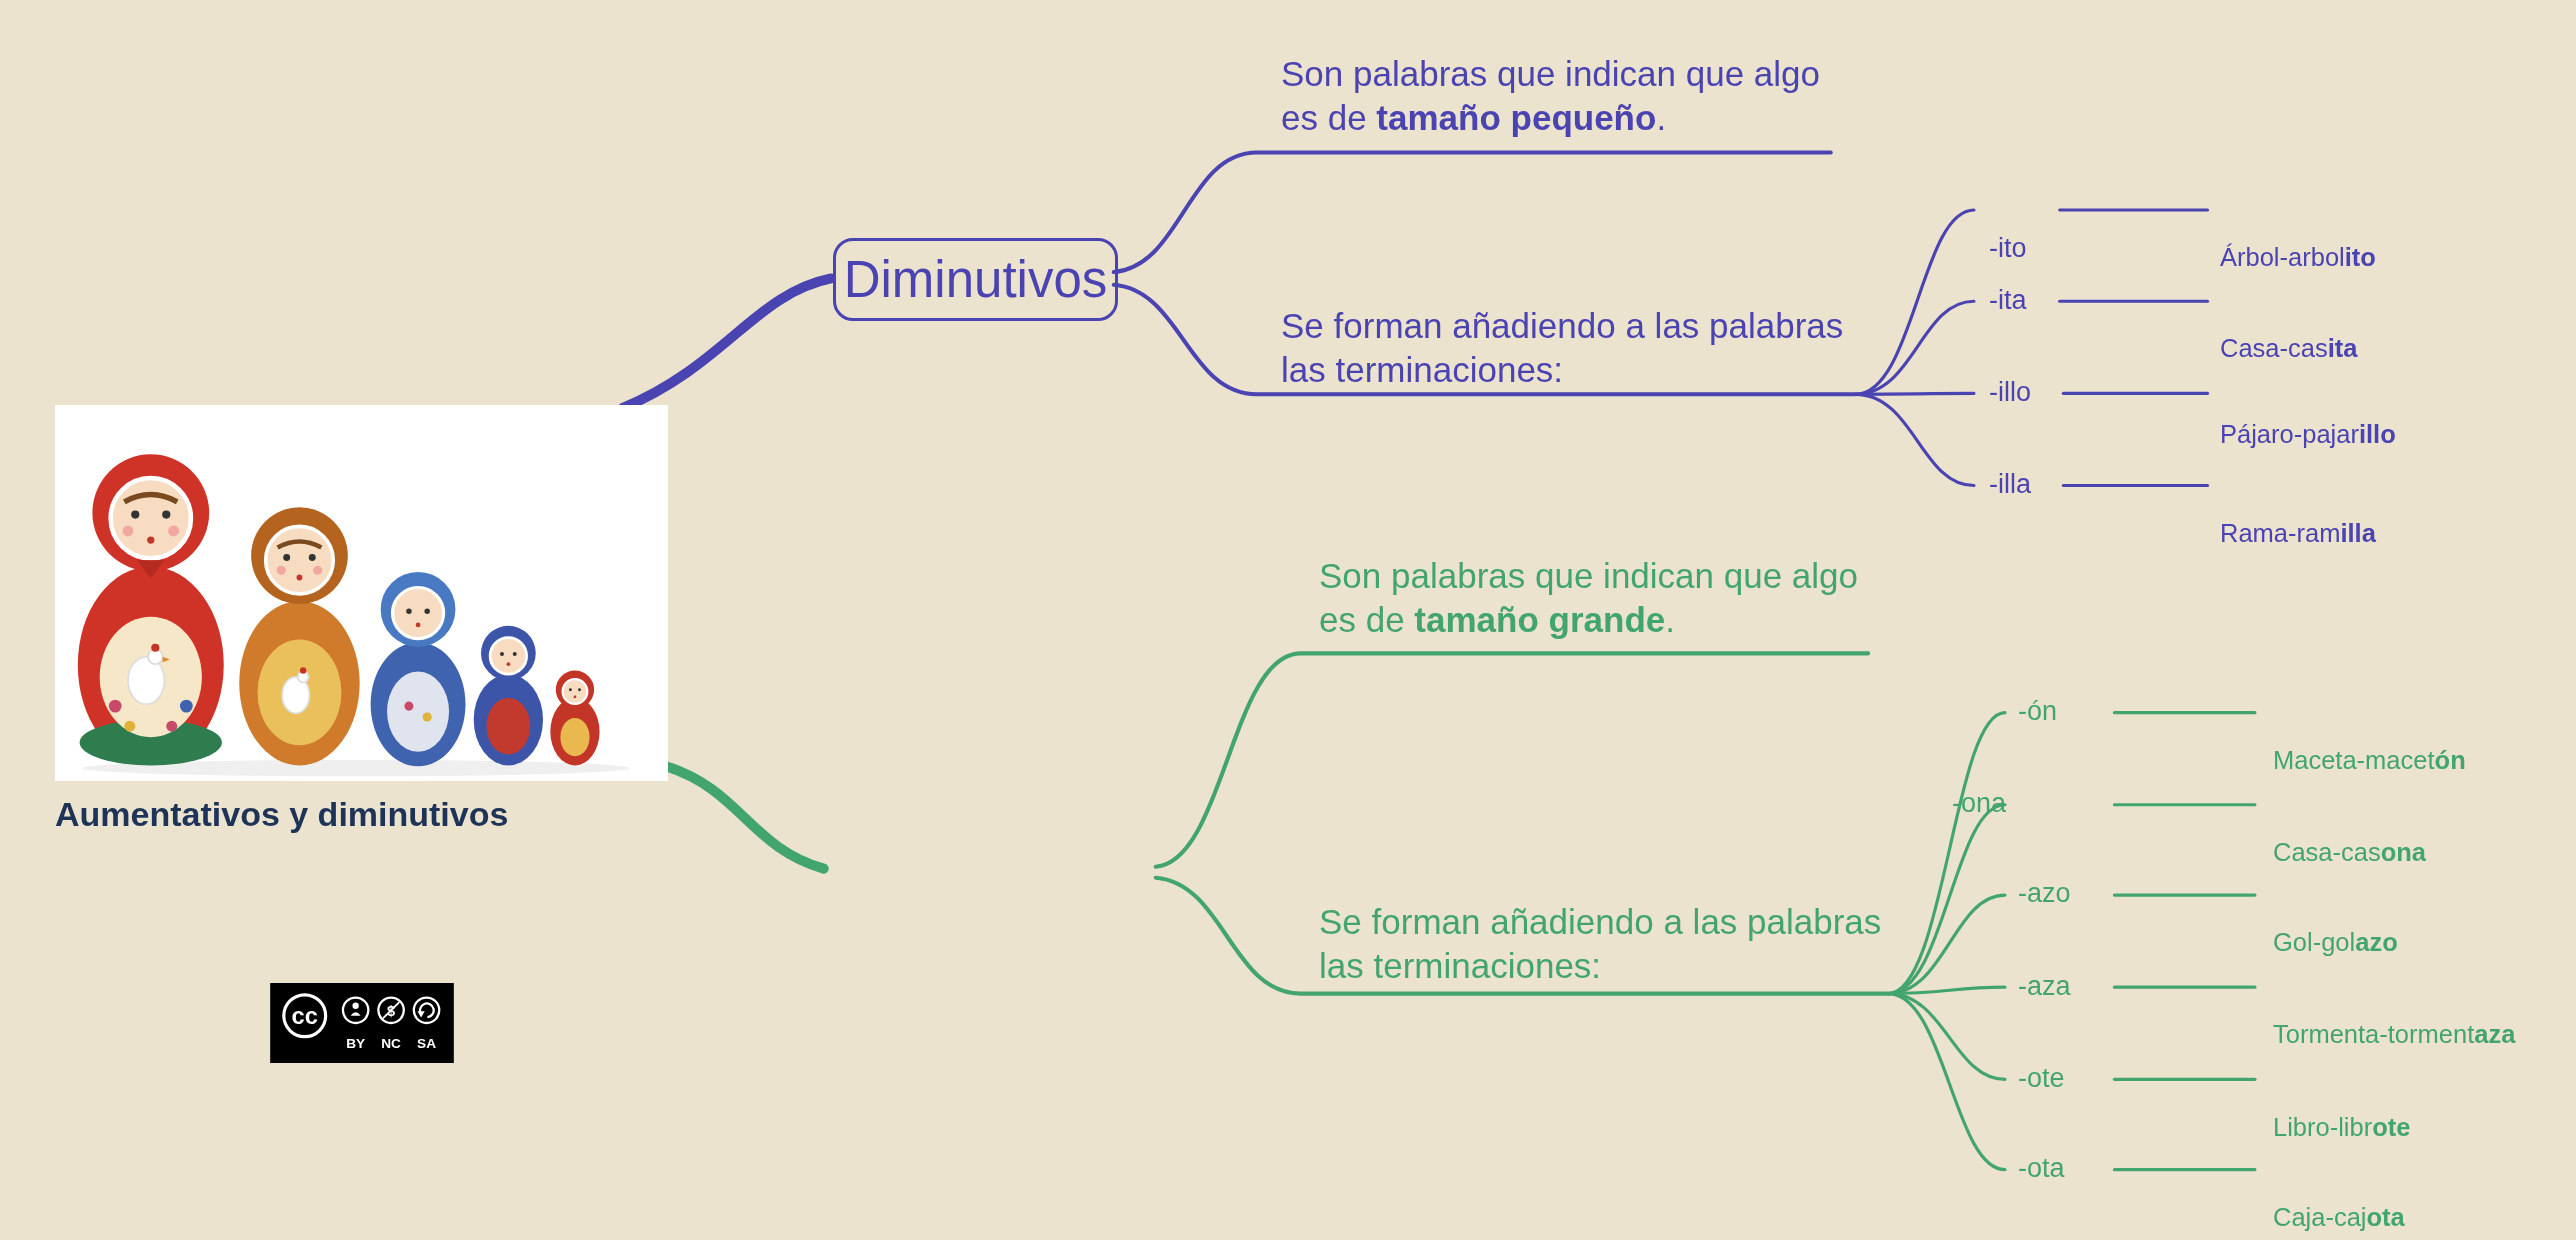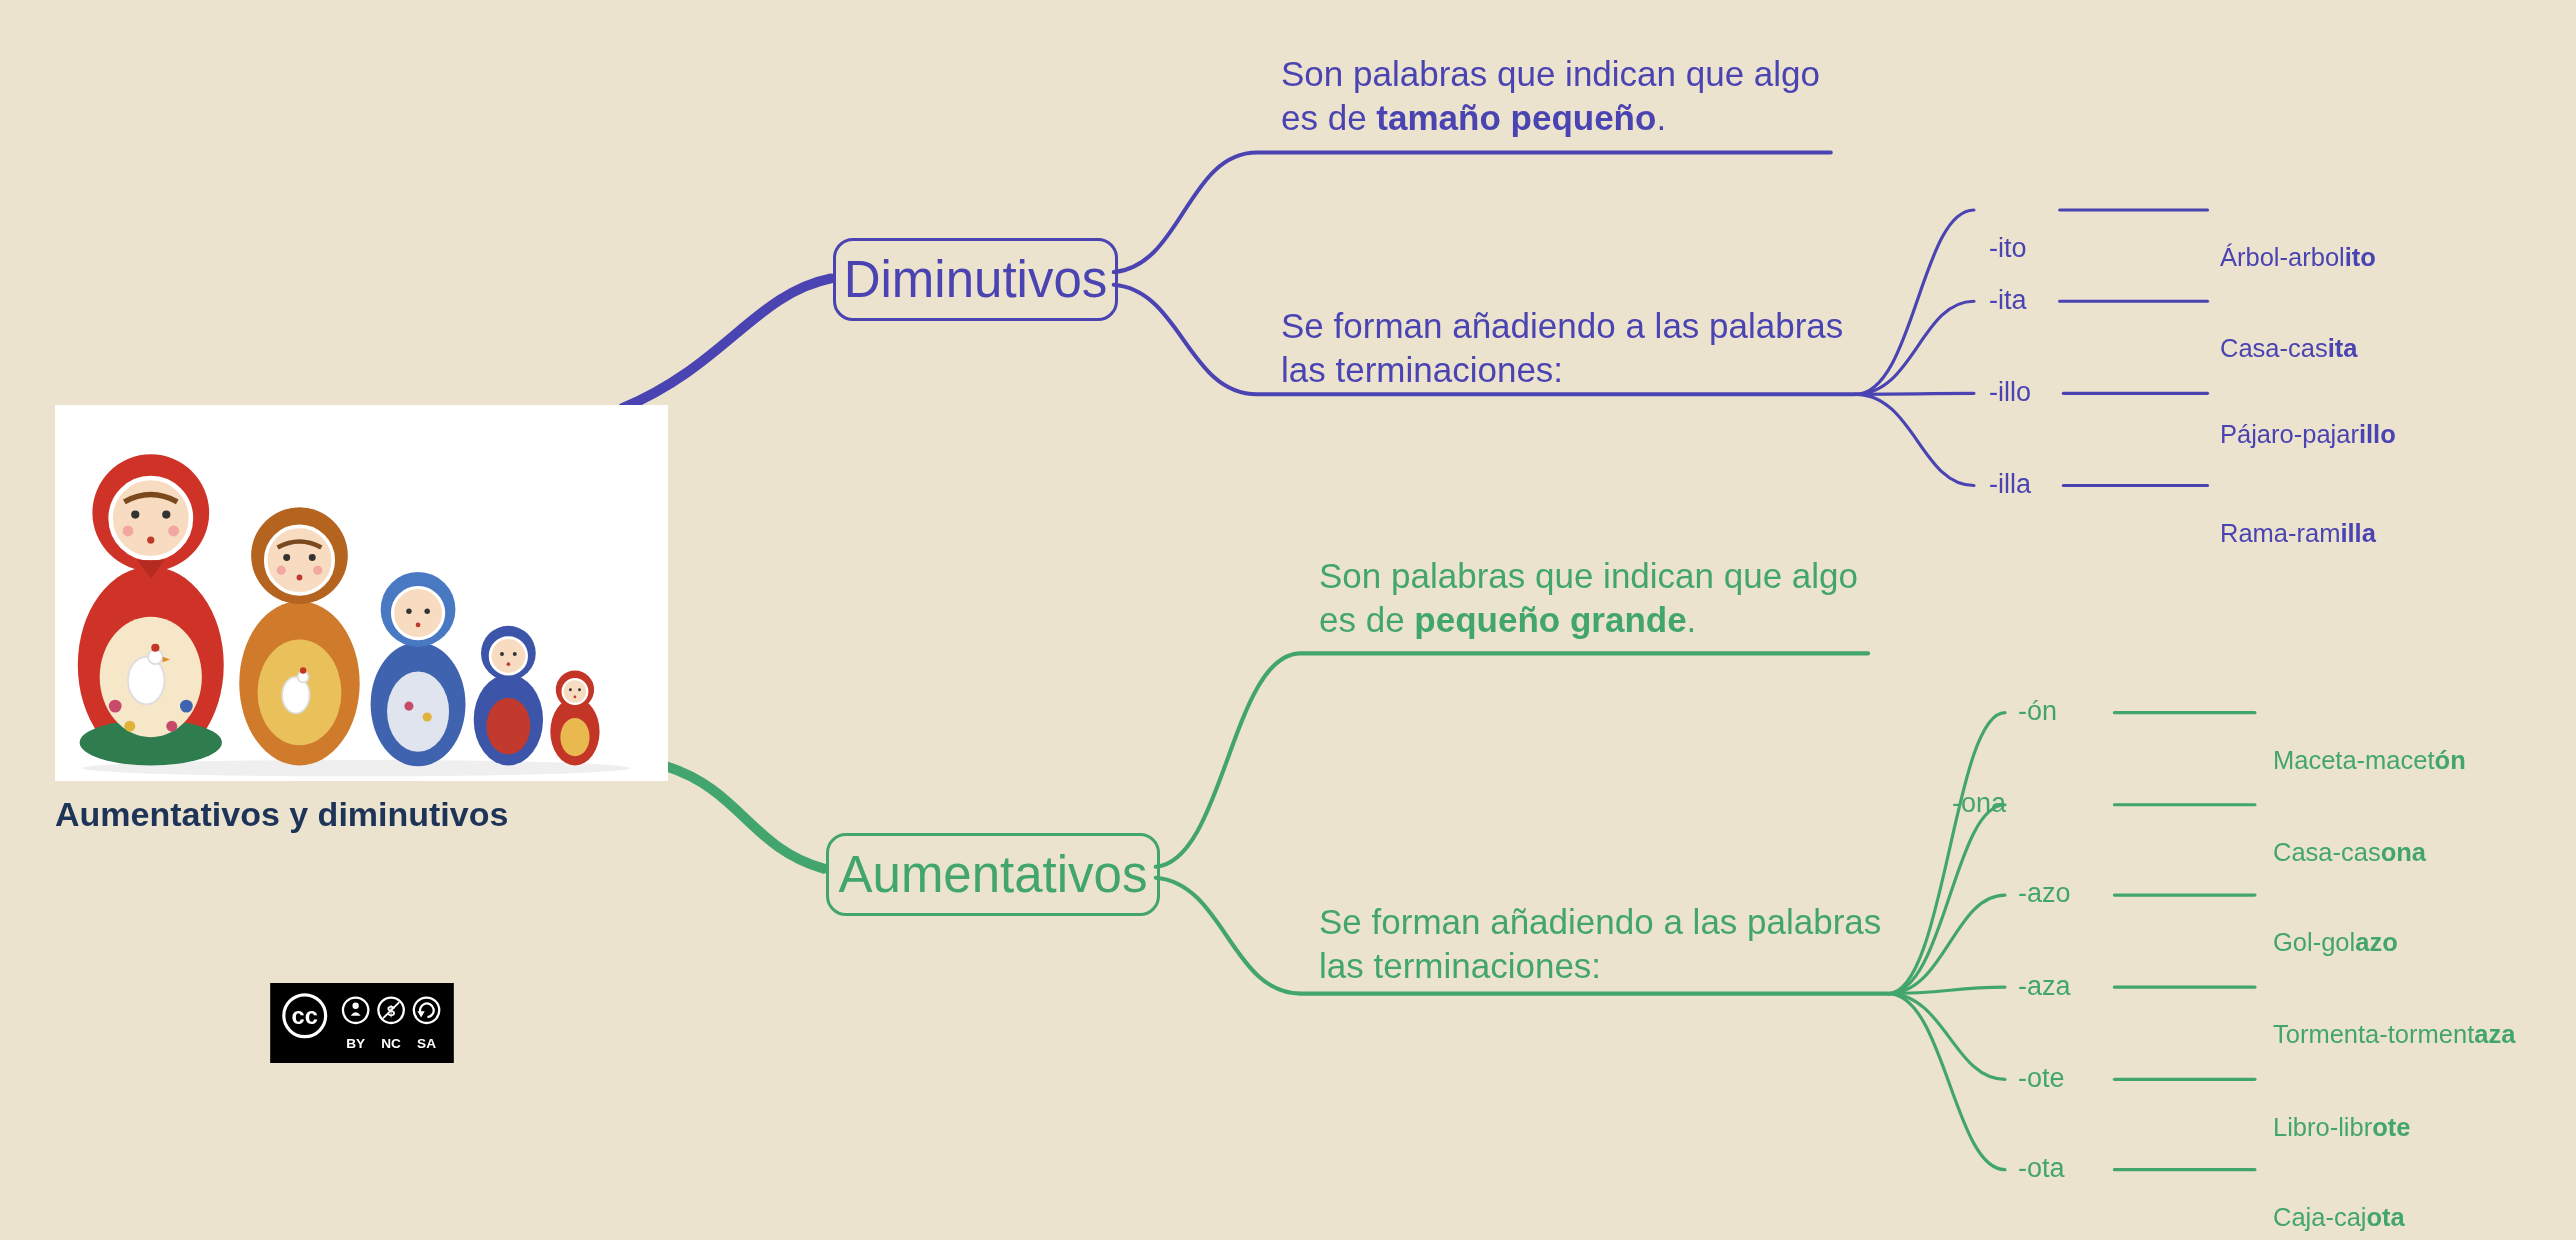--- a/index.html
+++ b/index.html
@@ -180,37 +180,34 @@
       <text x="133" y="72" fill="#ffffff" font-size="15" font-weight="bold" text-anchor="middle">NC</text>
       <text x="172" y="72" fill="#ffffff" font-size="15" font-weight="bold" text-anchor="middle">SA</text>
     </svg>
   </div>
 
 
   <div class="node purple" style="left:833px;top:238px;width:279px;height:77px;">
     <span>Diminutivos</span>
   </div>
 
-  <div class="node green" style="left:826px;top:833px;width:328px;height:77px;">
-    <span>Aumentativos</span>
-  </div>
 
   <div class="def-block txt-purple" style="left:1281px;top:52px;">
     <div><span>Son palabras que indican que algo</span></div>
     <div><span>es de </span><b>tamaño pequeño</b><span>.</span></div>
   </div>
 
   <div class="def-block txt-purple" style="left:1281px;top:304px;">
     <div><span>Se forman añadiendo a las palabras</span></div>
     <div><span>las terminaciones:</span></div>
   </div>
 
   <div class="def-block txt-green" style="left:1319px;top:554px;">
     <div><span>Son palabras que indican que algo</span></div>
-    <div><span>es de </span><b>pequeño grande</b><span>.</span></div>
+    <div><span>es de </span><b>tamaño grande</b><span>.</span></div>
   </div>
 
   <div class="def-block txt-green" style="left:1319px;top:900px;">
     <div><span>Se forman añadiendo a las palabras</span></div>
     <div><span>las terminaciones:</span></div>
   </div>
 
   <div class="suffix txt-purple" style="left:1989px;top:209px;margin-top:24px;">-ito</div>
   <div class="example txt-purple" style="left:2220px;top:195px;"><span>Árbol-arbol</span><b>ito</b></div>
 

